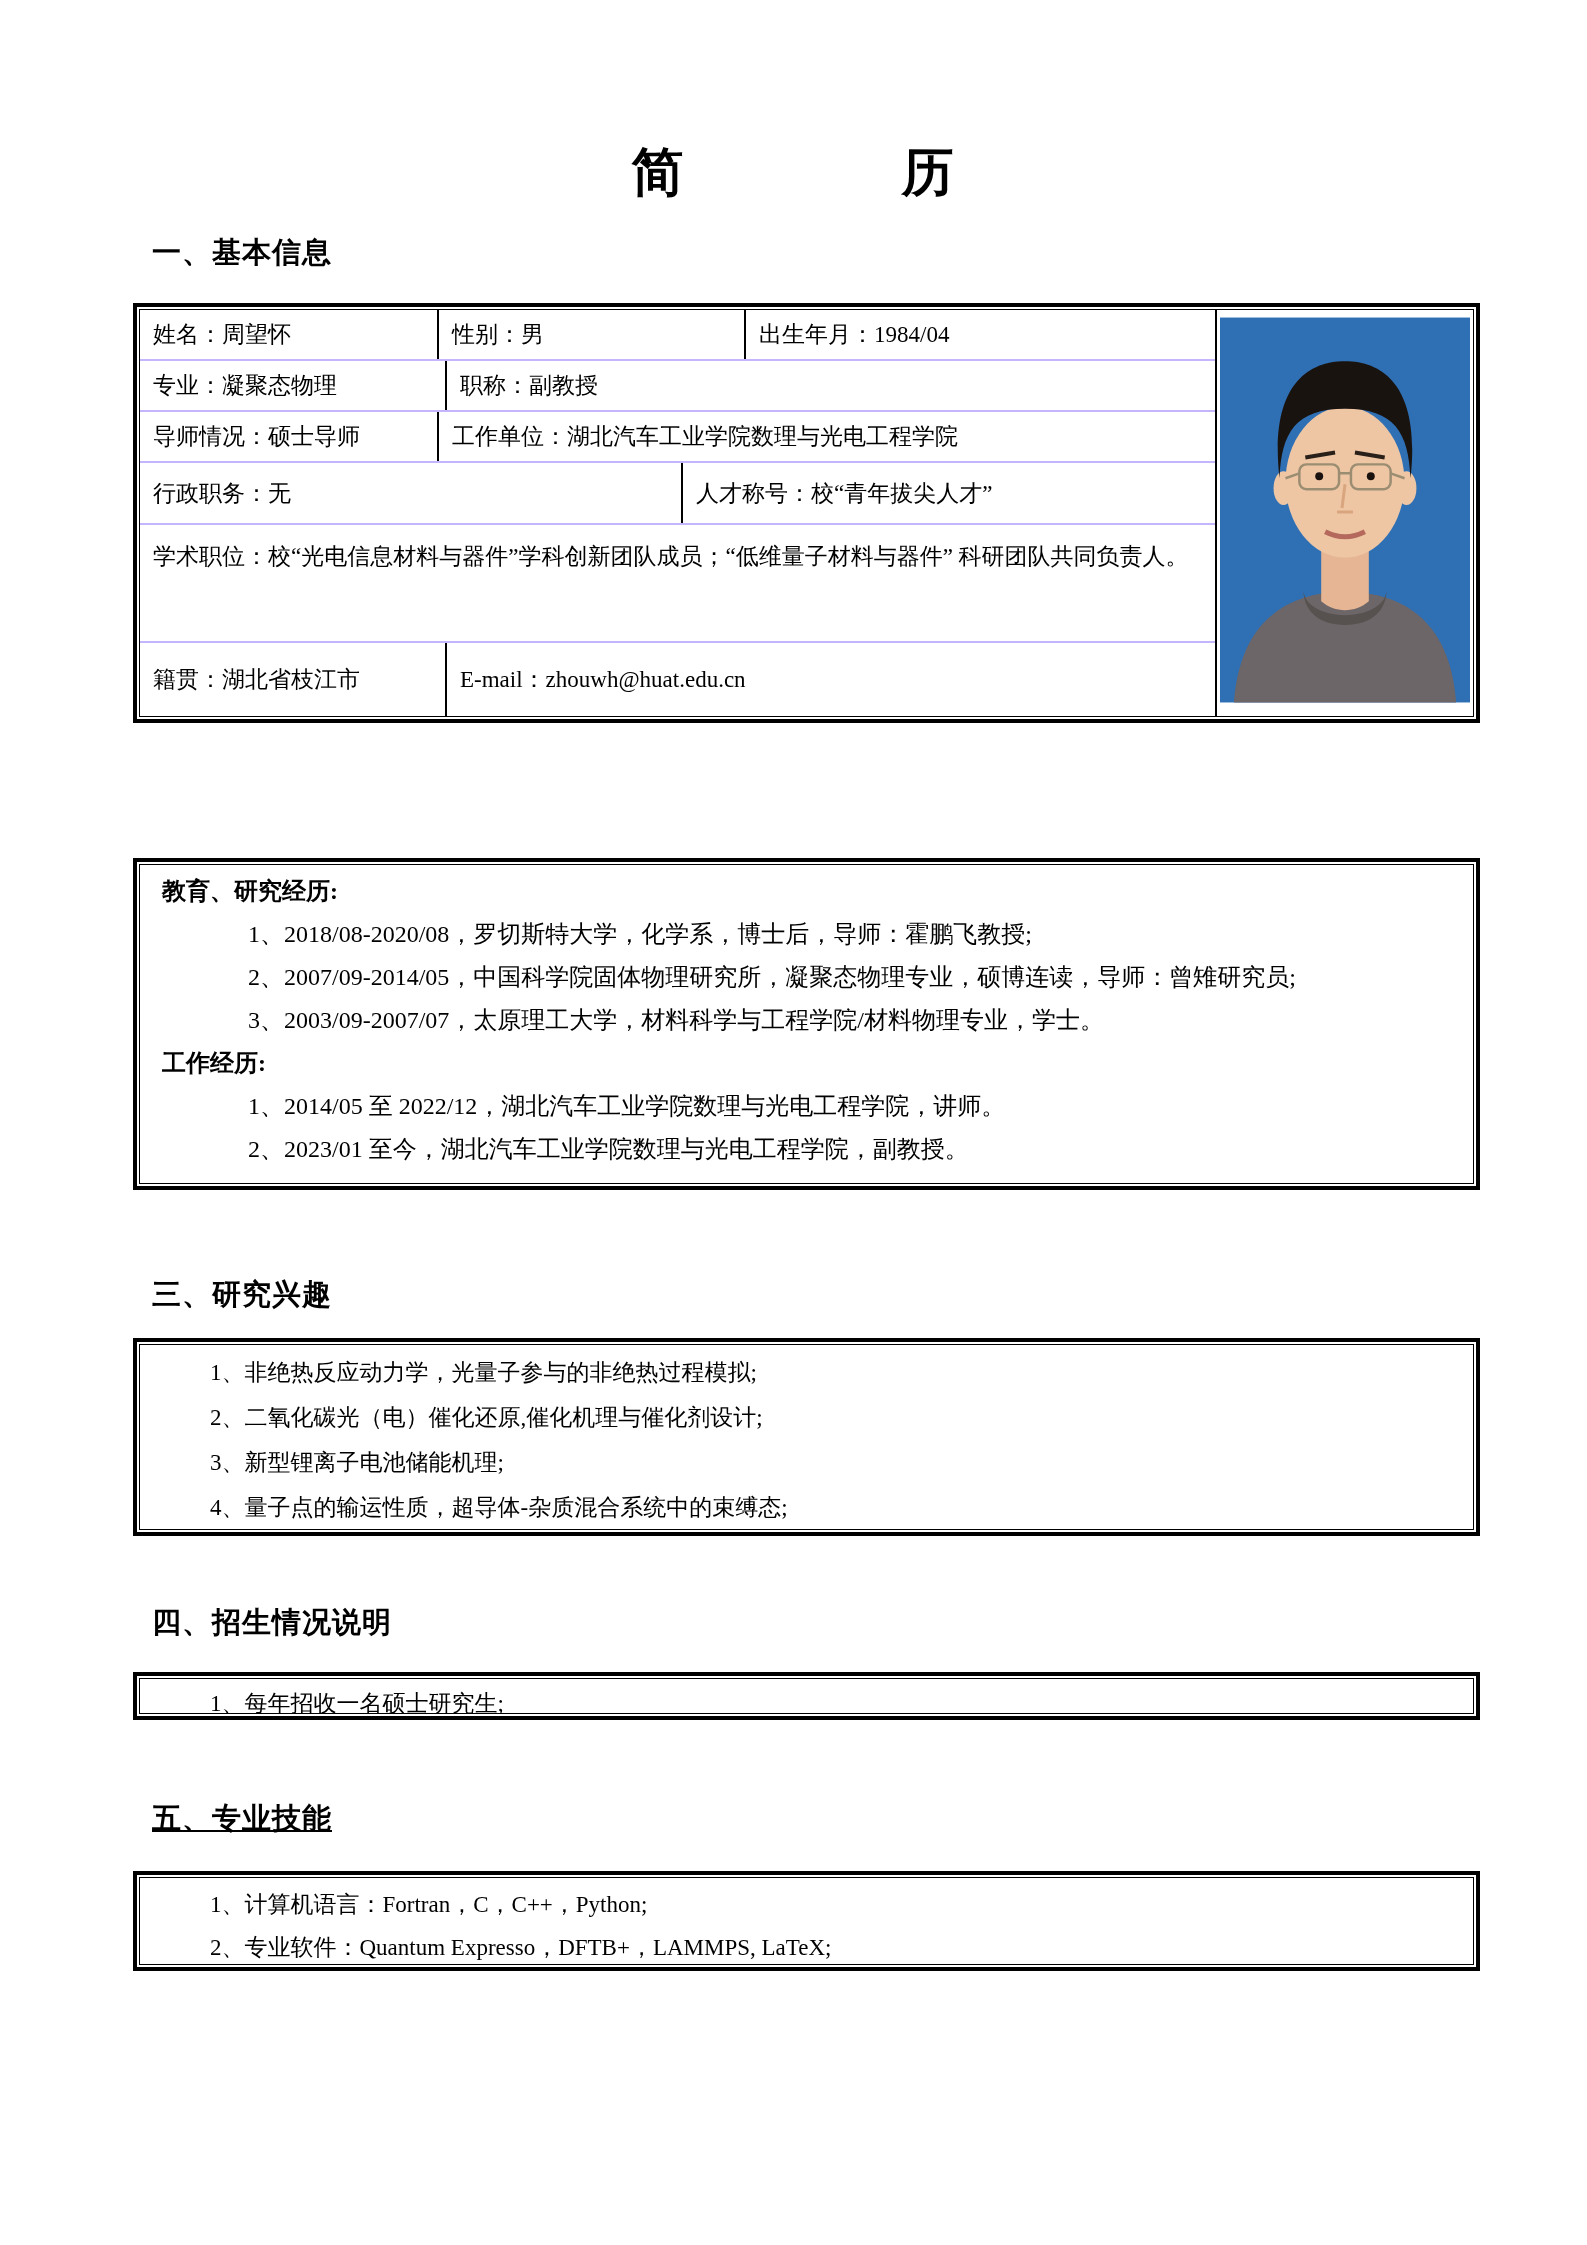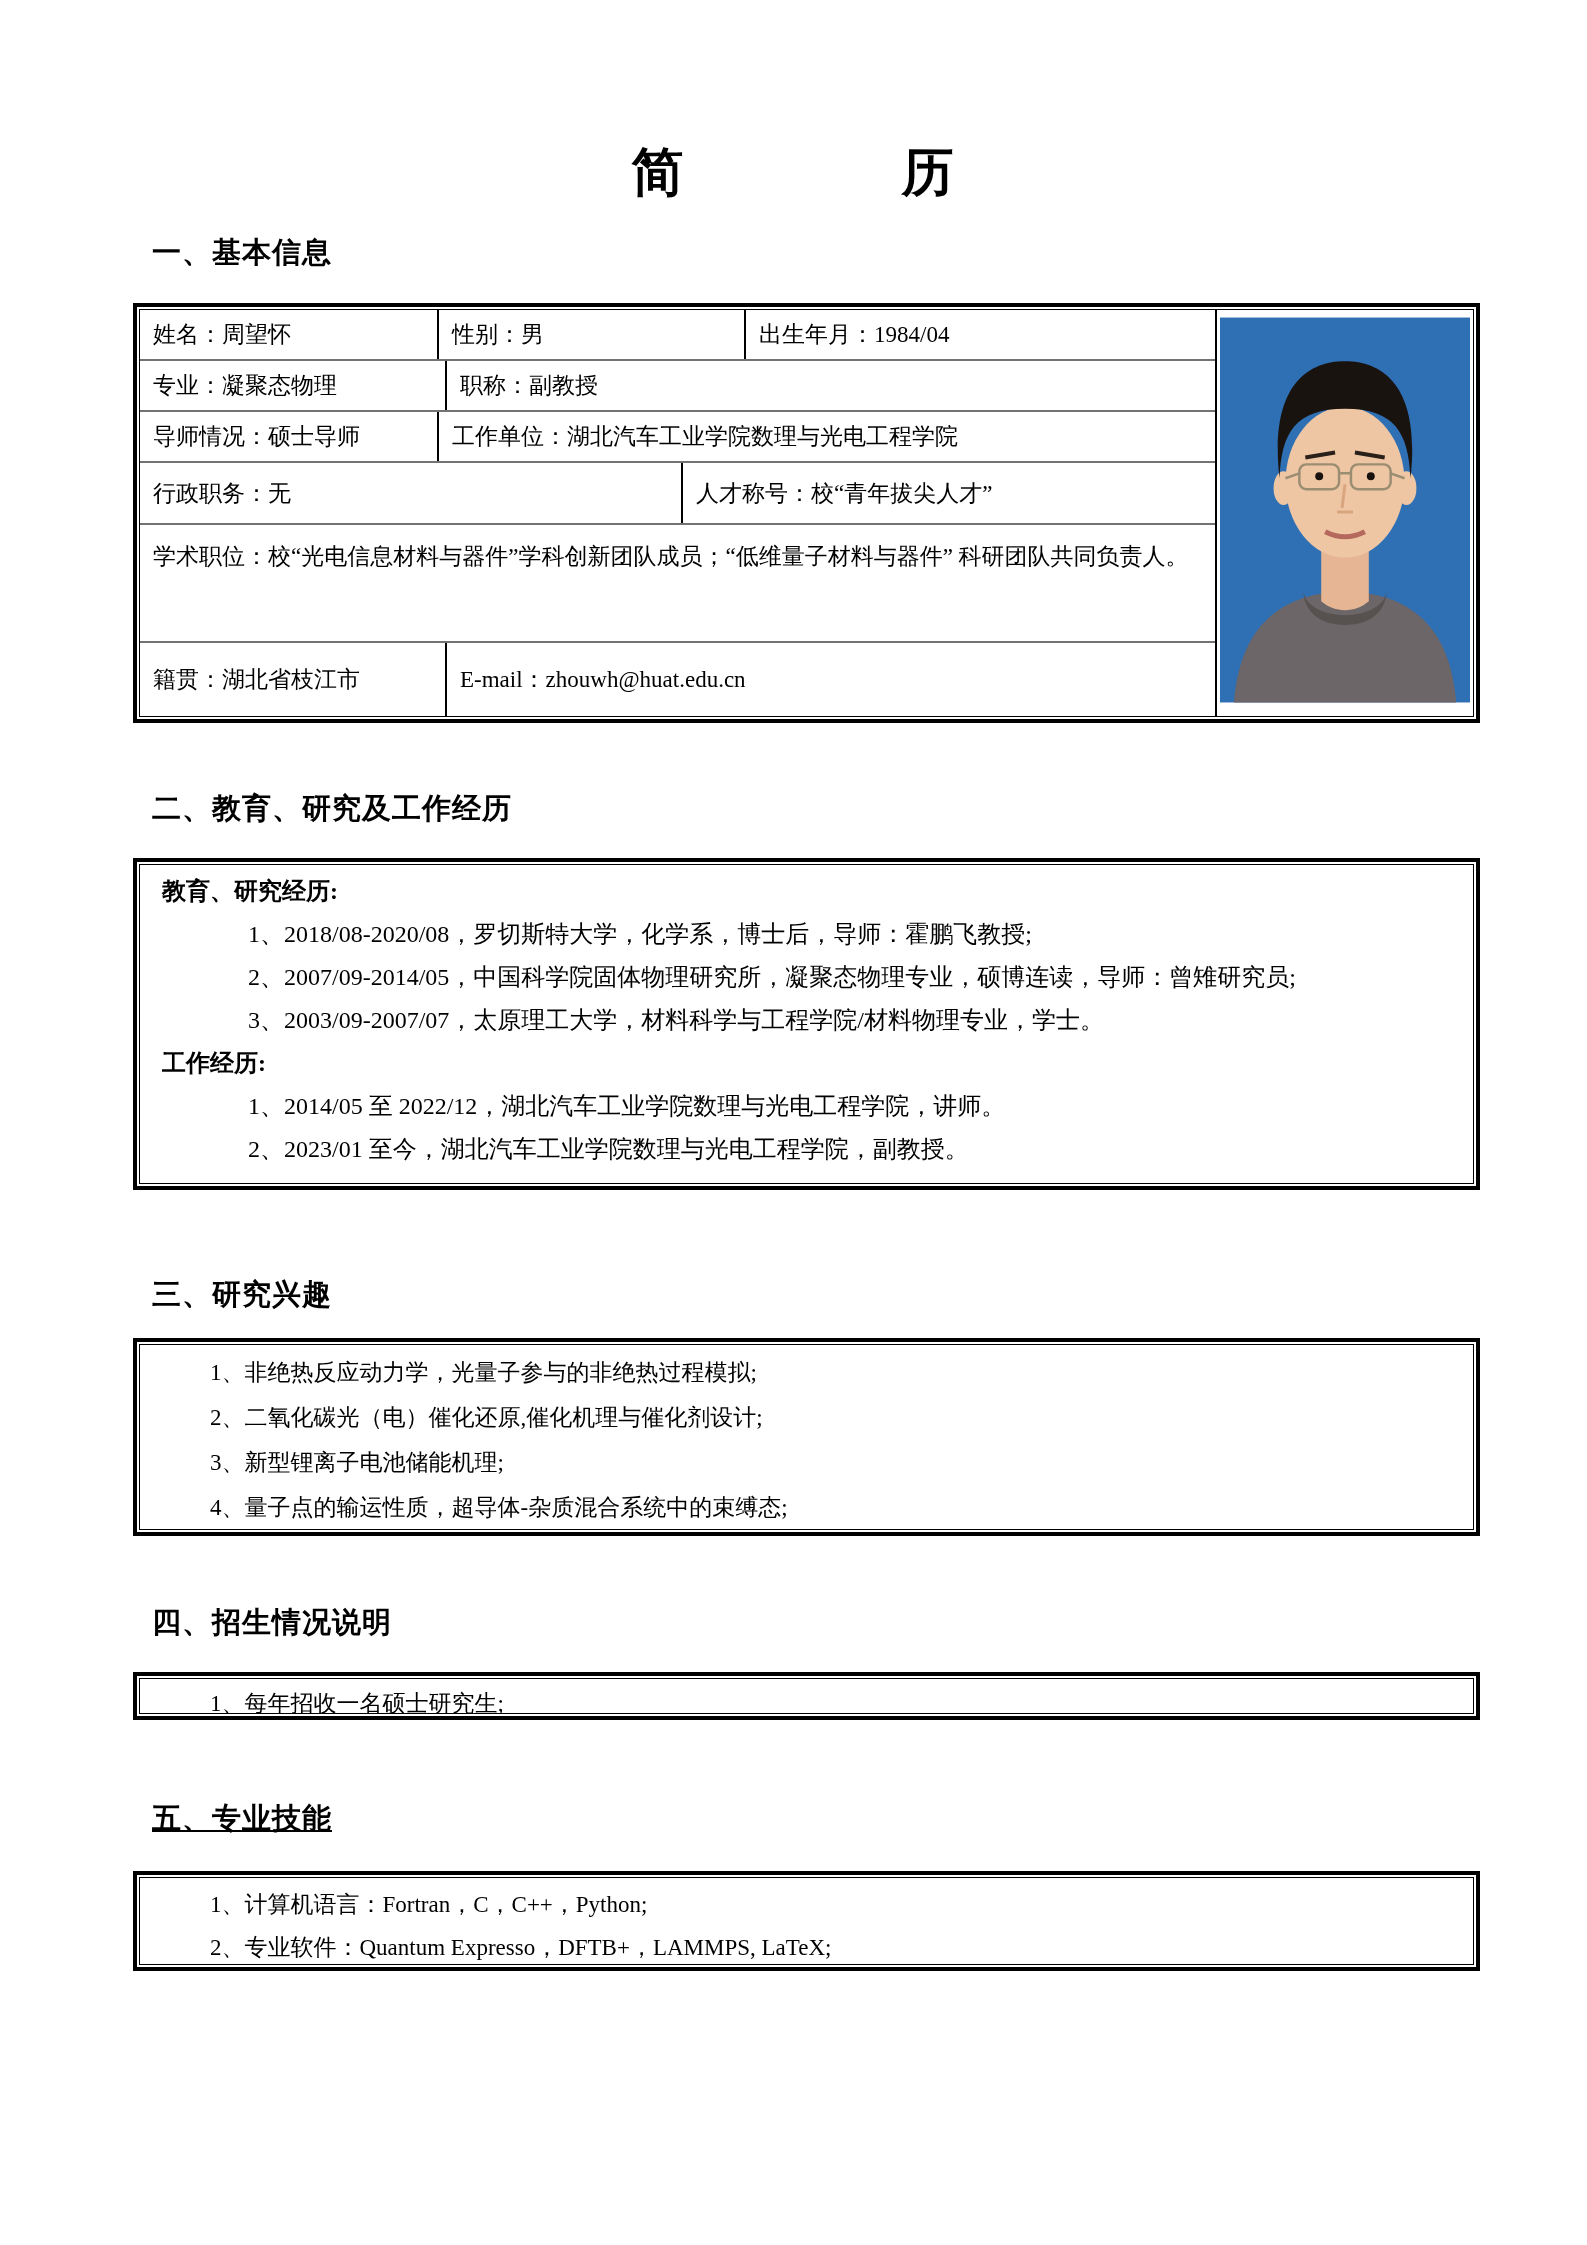--- a/index.html
+++ b/index.html
@@ -46,21 +46,21 @@
   }
   
   #table-box{top:303px;height:420px;}
   .tb-flex{display:flex;height:100%;}
   .text-area{
     width:1077px;min-width:1077px;
     display:flex;flex-direction:column;
     border-right:2px solid #000;
     box-sizing:border-box;
   }
-  .trow{display:flex;border-bottom:2px solid #737373;}
+  .trow{display:flex;border-bottom:2px solid #c4b5fd;}
   .trow.lastrow{border-bottom:none;flex:1;}
   .hr-std{height:49px;}
   .hr4{height:60px;}
   .hr5{height:116px;}
   .cell{
     display:flex;align-items:center;
     box-sizing:border-box;
     padding-left:13px;padding-right:6px;
     border-right:2px solid #000;
     font-size:23px;
@@ -183,21 +183,20 @@
 
             <path d="M126,168 L123,192 M118,196 L134,196" stroke="#d9a57f" stroke-width="3" fill="none"></path>
 
             <path d="M106,216 Q126,226 146,216" stroke-width="5" fill="none" stroke="#b4695c"></path>
           </svg>
         </div>
       </div>
     </div>
   </div>
 
-  <div class="heading" id="h-exp">二、教育、研究及工作经历</div>
   <div class="dbox" id="box-exp">
     <div class="dbox-inner box-pad">
       <div class="blabel">教育、研究经历:</div>
       <div class="bitem">1、2018/08-2020/08，罗切斯特大学，化学系，博士后，导师：霍鹏飞教授;</div>
       <div class="bitem">2、2007/09-2014/05，中国科学院固体物理研究所，凝聚态物理专业，硕博连读，导师：曾雉研究员;</div>
       <div class="bitem">3、2003/09-2007/07，太原理工大学，材料科学与工程学院/材料物理专业，学士。</div>
       <div class="blabel">工作经历:</div>
       <div class="bitem">1、2014/05 至 2022/12，湖北汽车工业学院数理与光电工程学院，讲师。</div>
       <div class="bitem">2、2023/01 至今，湖北汽车工业学院数理与光电工程学院，副教授。</div>
     </div>

